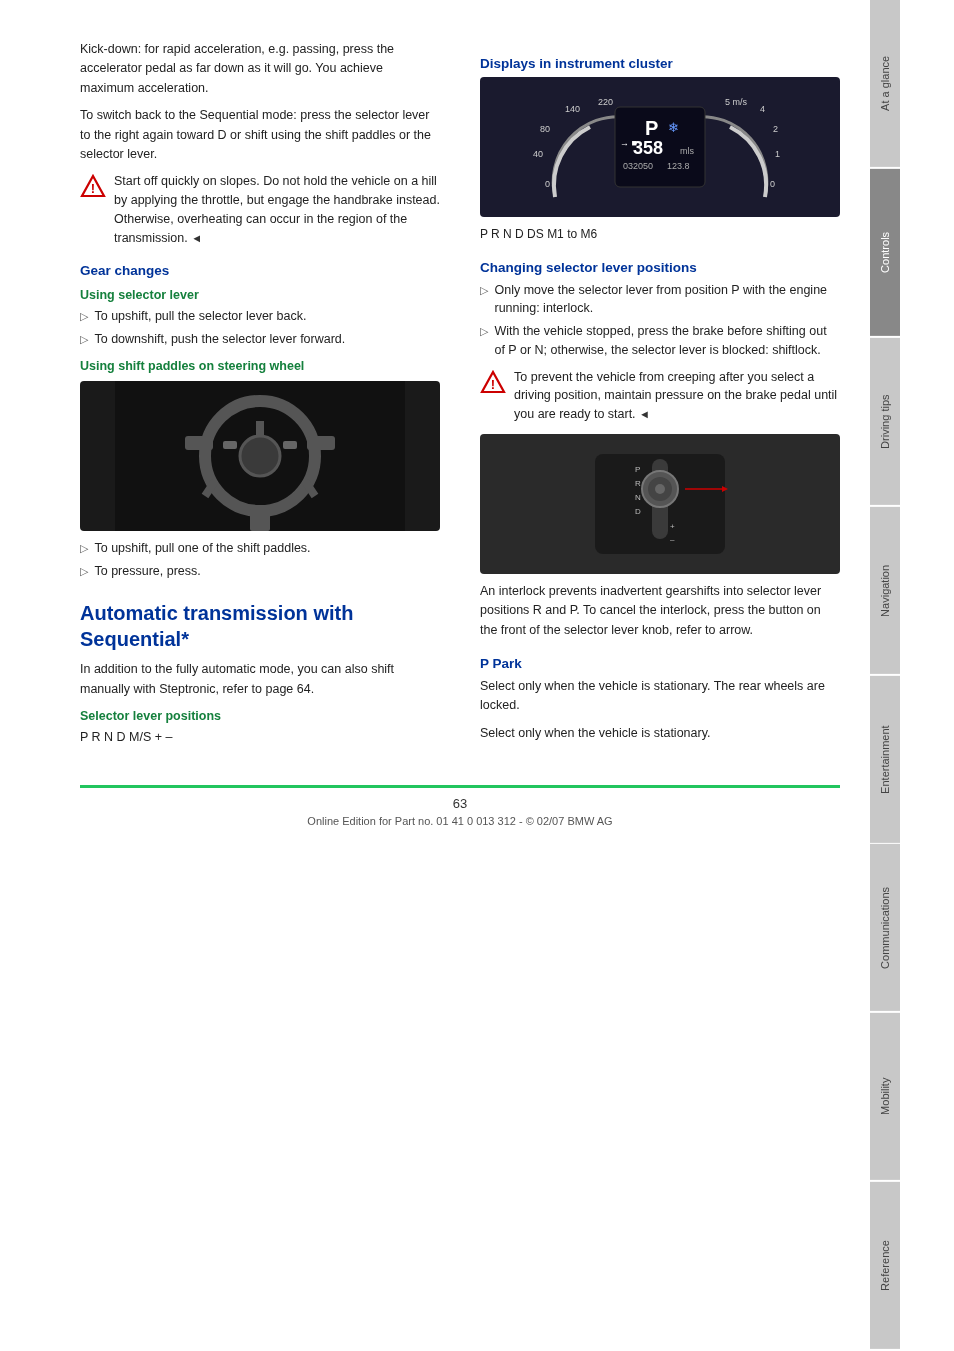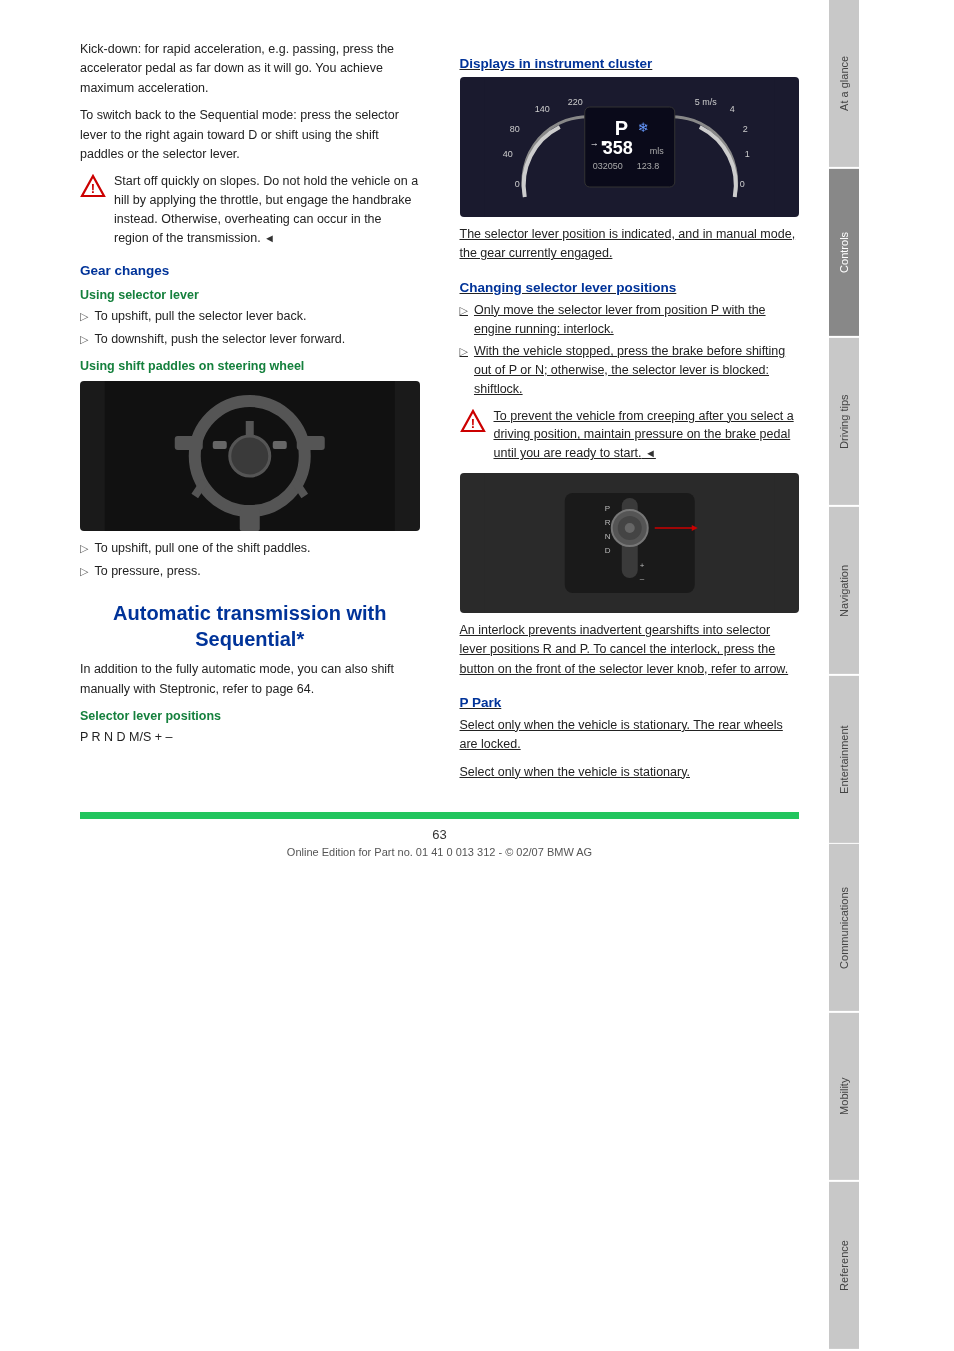--- a/index.html
+++ b/index.html
@@ -7,21 +7,21 @@
       font-family: Arial, Helvetica, sans-serif;
       font-size: 13px;
       background: #fff;
       color: #222;
       width: 954px;
       min-height: 1351px;
     }
 
     .page-wrapper {
       display: flex;
-      width: 859px;
+      width: 954px;
       min-height: 1351px;
     }
 
     .main-content {
       flex: 1;
       padding: 40px 30px 40px 80px;
       max-width: 870px;
     }
 
     .sidebar {
@@ -58,21 +58,20 @@
       gap: 30px;
     }
 
     .left-col {
       flex: 1;
       padding-right: 10px;
     }
 
     .right-col {
       flex: 1;
-      text-decoration: underline;
     }
 
     p {
       font-size: 12.5px;
       line-height: 1.55;
       margin-bottom: 8px;
     }
 
     .section-heading {
       font-size: 13.5px;
@@ -127,21 +126,20 @@
       height: 26px;
     }
 
     .big-section-title {
       font-size: 20px;
       font-weight: bold;
       color: #003399;
       margin-top: 20px;
       margin-bottom: 8px;
       line-height: 1.3;
-      text-align: center;
     }
 
     .instrument-img {
       width: 100%;
       height: 140px;
       background: #1a1a2e;
       border-radius: 4px;
       margin-bottom: 8px;
       position: relative;
       overflow: hidden;
@@ -169,23 +167,23 @@
       background: #1a1a1a;
       border-radius: 4px;
       margin: 8px 0;
       display: flex;
       align-items: center;
       justify-content: center;
       overflow: hidden;
     }
 
     .bottom-bar {
-      border-top: 7px solid #22c55e;
+      border-top: 3px solid #22c55e;
       padding-top: 8px;
-      margin-top: 22px;
+      margin-top: 30px;
       text-align: center;
       font-size: 11px;
       color: #555;
     }
 
     .page-number {
       font-size: 13px;
       color: #333;
       margin-bottom: 4px;
     }
@@ -332,21 +330,21 @@
             <text x="118" y="77" fill="white" font-size="18" font-weight="bold">358</text>
             <text x="165" y="77" fill="#aaa" font-size="9">mls</text>
 
             <text x="108" y="92" fill="#aaa" font-size="9">032050</text>
             <text x="152" y="92" fill="#aaa" font-size="9">123.8</text>
 
             <text x="105" y="69" fill="white" font-size="9">→ ■</text>
           </svg>
         </div>
 
-        <p>The selector lever position is indicated, and in manual mode, the gear currently engaged.</p>
+        <p style="font-size:12px; margin-bottom:4px;">P R N D DS M1 to M6</p>
 
         <div class="section-heading">Changing selector lever positions</div>
 
         <div class="bullet-item">
           <span class="bullet-arrow">▷</span>
           <span>Only move the selector lever from position P with the engine running: interlock.</span>
         </div>
         <div class="bullet-item">
           <span class="bullet-arrow">▷</span>
           <span>With the vehicle stopped, press the brake before shifting out of P or N; otherwise, the selector lever is blocked: shiftlock.</span>

